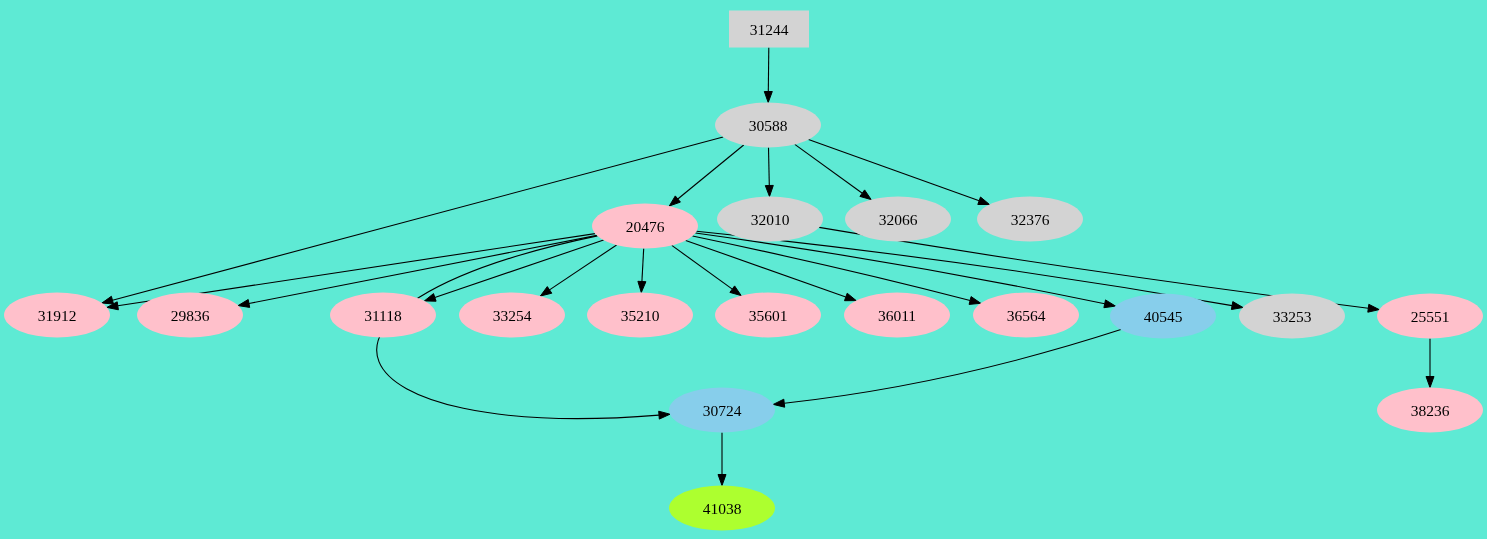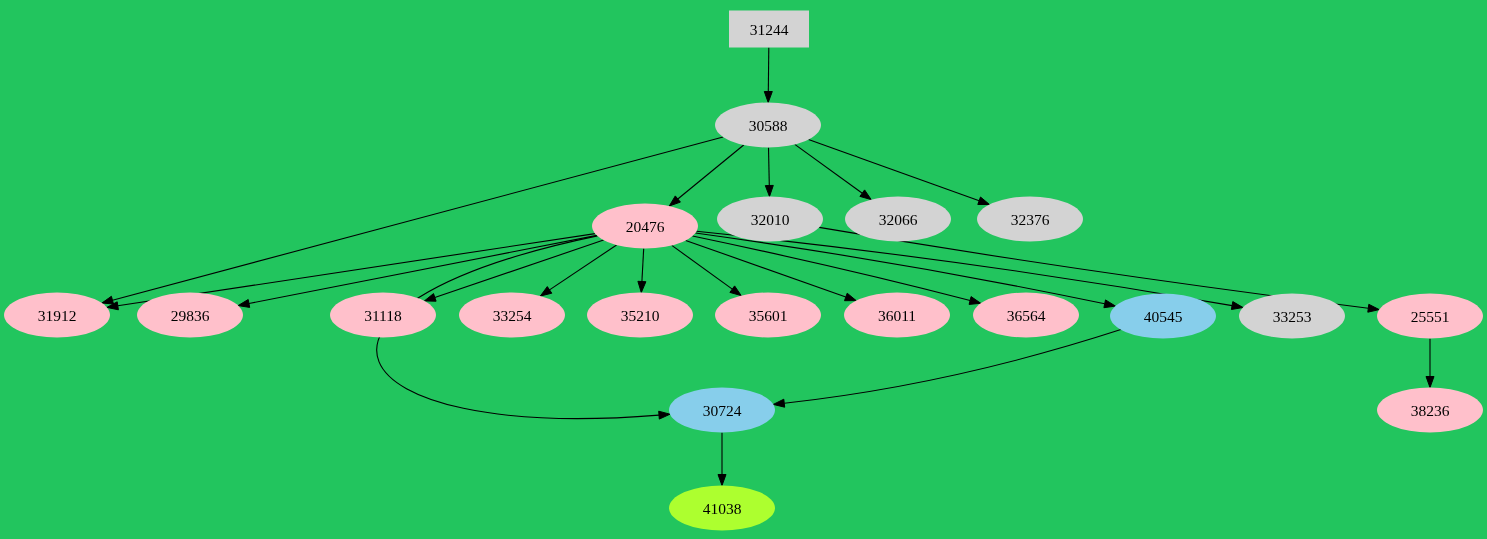--- a/index.html
+++ b/index.html
@@ -1,16 +1,16 @@
 <!DOCTYPE html>
 <html><head>
 <meta charset="utf-8">
 <style>
   html,body{margin:0;padding:0;background:#ffffff;}
-  .stage{position:relative;width:1487px;height:539px;background:#22c55e;overflow:hidden;
+  .stage{position:relative;width:1487px;height:539px;background:#5eead4;overflow:hidden;
          font-family:"Liberation Serif","DejaVu Serif",serif;}
   svg{display:block;}
   .node-label{font-family:"Liberation Serif","DejaVu Serif",serif;font-size:15.5px;fill:#000000;
               text-anchor:middle;}
   .edge-path{fill:none;stroke:#000000;stroke-width:1.1;}
   .edge-arrow{fill:#000000;stroke:#000000;}
 </style>
 </head>
 <body>
 

